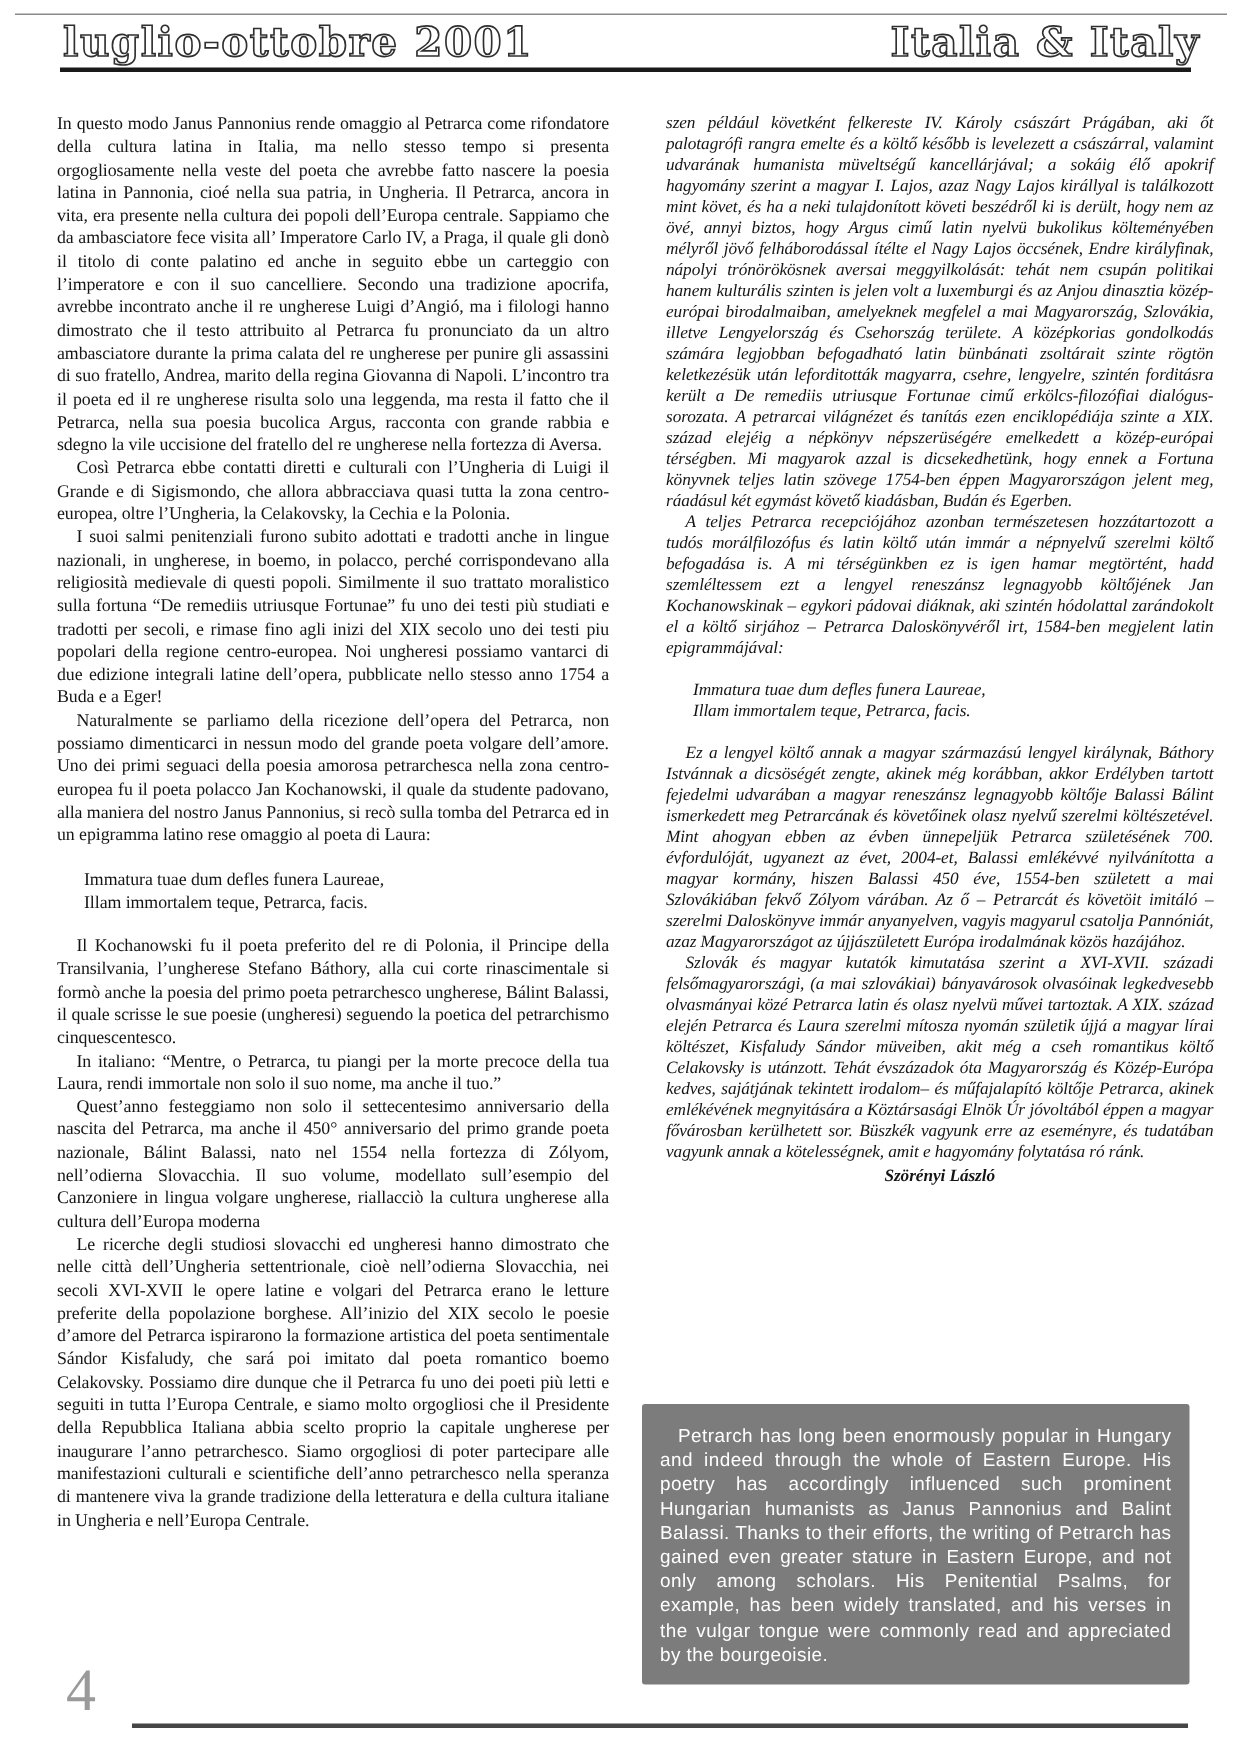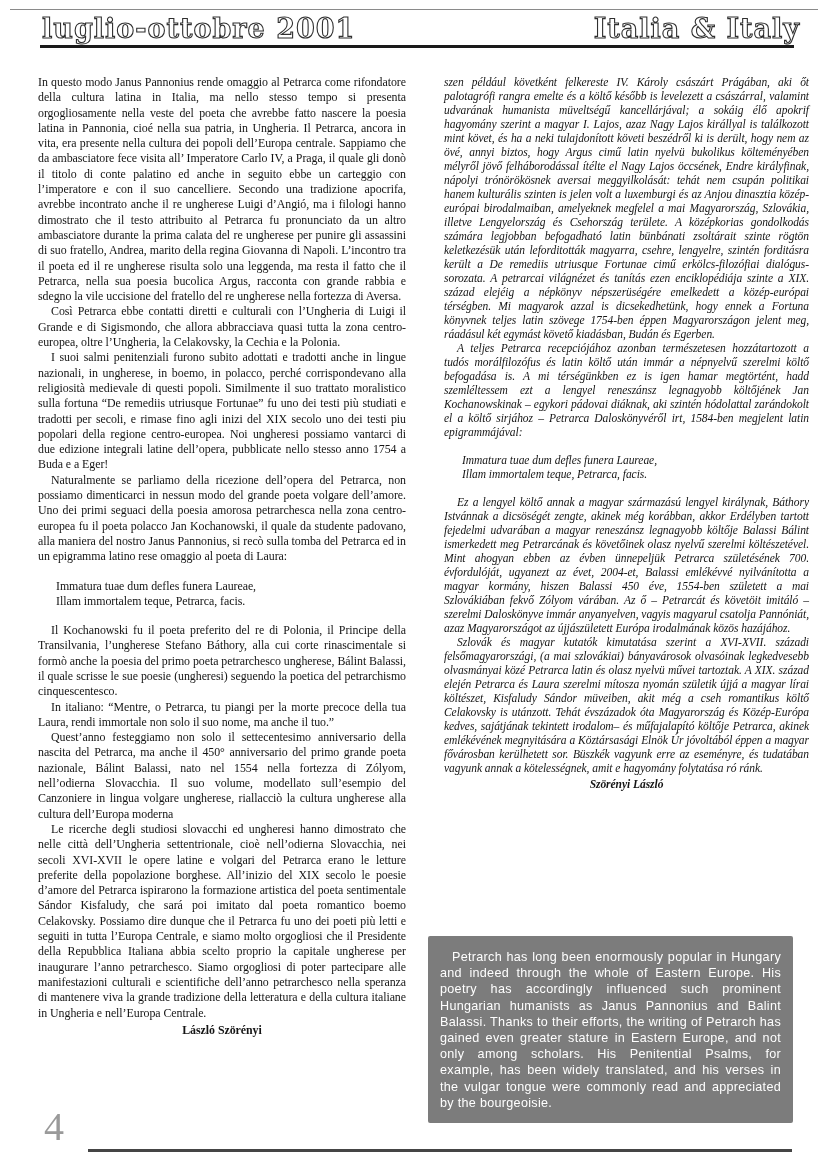--- a/index.html
+++ b/index.html
@@ -93,21 +93,20 @@
     <p class="para">I suoi salmi penitenziali furono subito adottati e tradotti anche in lingue nazionali, in ungherese, in boemo, in polacco, perché corrispondevano alla religiosità medievale di questi popoli. Similmente il suo trattato moralistico sulla fortuna “De remediis utriusque Fortunae” fu uno dei testi più studiati e tradotti per secoli, e rimase fino agli inizi del XIX secolo uno dei testi piu popolari della regione centro-europea. Noi ungheresi possiamo vantarci di due edizione integrali latine dell’opera, pubblicate nello stesso anno 1754 a Buda e a Eger!</p>
     <p class="para">Naturalmente se parliamo della ricezione dell’opera del Petrarca, non possiamo dimenticarci in nessun modo del grande poeta volgare dell’amore. Uno dei primi seguaci della poesia amorosa petrarchesca nella zona centro-europea fu il poeta polacco Jan Kochanowski, il quale da studente padovano, alla maniera del nostro Janus Pannonius, si recò sulla tomba del Petrarca ed in un epigramma latino rese omaggio al poeta di Laura:</p>
     <div class="poem">
       <div class="poem-line">Immatura tuae dum defles funera Laureae,</div>
       <div class="poem-line">Illam immortalem teque, Petrarca, facis.</div>
     </div>
     <p class="para gap">Il Kochanowski fu il poeta preferito del re di Polonia, il Principe della Transilvania, l’ungherese Stefano Báthory, alla cui corte rinascimentale si formò anche la poesia del primo poeta petrarchesco ungherese, Bálint Balassi, il quale scrisse le sue poesie (ungheresi) seguendo la poetica del petrarchismo cinquescentesco.</p>
     <p class="para">In italiano: “Mentre, o Petrarca, tu piangi per la morte precoce della tua Laura, rendi immortale non solo il suo nome, ma anche il tuo.”</p>
     <p class="para">Quest’anno festeggiamo non solo il settecentesimo anniversario della nascita del Petrarca, ma anche il 450° anniversario del primo grande poeta nazionale, Bálint Balassi, nato nel 1554 nella fortezza di Zólyom, nell’odierna Slovacchia. Il suo volume, modellato sull’esempio del Canzoniere in lingua volgare ungherese, riallacciò la cultura ungherese alla cultura dell’Europa moderna</p>
     <p class="para">Le ricerche degli studiosi slovacchi ed ungheresi hanno dimostrato che nelle città dell’Ungheria settentrionale, cioè nell’odierna Slovacchia, nei secoli XVI-XVII le opere latine e volgari del Petrarca erano le letture preferite della popolazione borghese. All’inizio del XIX secolo le poesie d’amore del Petrarca ispirarono la formazione artistica del poeta sentimentale Sándor Kisfaludy, che sará poi imitato dal poeta romantico boemo Celakovsky. Possiamo dire dunque che il Petrarca fu uno dei poeti più letti e seguiti in tutta l’Europa Centrale, e siamo molto orgogliosi che il Presidente della Repubblica Italiana abbia scelto proprio la capitale ungherese per inaugurare l’anno petrarchesco. Siamo orgogliosi di poter partecipare alle manifestazioni culturali e scientifiche dell’anno petrarchesco nella speranza di mantenere viva la grande tradizione della letteratura e della cultura italiane in Ungheria e nell’Europa Centrale.</p>
-    <p class="sig">László Szörényi</p>
   </div>
 
 <div class="column" id="col-right">
     <p class="para noindent">szen például követként felkereste IV. Károly császárt Prágában, aki őt palotagrófi rangra emelte és a költő később is levelezett a császárral, valamint udvarának humanista müveltségű kancellárjával; a sokáig élő apokrif hagyomány szerint a magyar I. Lajos, azaz Nagy Lajos királlyal is találkozott mint követ, és ha a neki tulajdonított követi beszédről ki is derült, hogy nem az övé, annyi biztos, hogy Argus cimű latin nyelvü bukolikus költeményében mélyről jövő felháborodással ítélte el Nagy Lajos öccsének, Endre királyfinak, nápolyi trónörökösnek aversai meggyilkolását: tehát nem csupán politikai hanem kulturális szinten is jelen volt a luxemburgi és az Anjou dinasztia közép-európai birodalmaiban, amelyeknek megfelel a mai Magyarország, Szlovákia, illetve Lengyelország és Csehország területe. A középkorias gondolkodás számára legjobban befogadható latin bünbánati zsoltárait szinte rögtön keletkezésük után leforditották magyarra, csehre, lengyelre, szintén forditásra került a De remediis utriusque Fortunae cimű erkölcs-filozófiai dialógus-sorozata. A petrarcai világnézet és tanítás ezen enciklopédiája szinte a XIX. század elejéig a népkönyv népszerüségére emelkedett a közép-európai térségben. Mi magyarok azzal is dicsekedhetünk, hogy ennek a Fortuna könyvnek teljes latin szövege 1754-ben éppen Magyarországon jelent meg, ráadásul két egymást követő kiadásban, Budán és Egerben.</p>
     <p class="para">A teljes Petrarca recepciójához azonban természetesen hozzátartozott a tudós morálfilozófus és latin költő után immár a népnyelvű szerelmi költő befogadása is. A mi térségünkben ez is igen hamar megtörtént, hadd szemléltessem ezt a lengyel reneszánsz legnagyobb költőjének Jan Kochanowskinak – egykori pádovai diáknak, aki szintén hódolattal zarándokolt el a költő sirjához – Petrarca Daloskönyvéről irt, 1584-ben megjelent latin epigrammájával:</p>
     <div class="poem">
       <div class="poem-line">Immatura tuae dum defles funera Laureae,</div>
       <div class="poem-line">Illam immortalem teque, Petrarca, facis.</div>
     </div>
     <p class="para gap">Ez a lengyel költő annak a magyar származású lengyel királynak, Báthory Istvánnak a dicsöségét zengte, akinek még korábban, akkor Erdélyben tartott fejedelmi udvarában a magyar reneszánsz legnagyobb költője Balassi Bálint ismerkedett meg Petrarcának és követőinek olasz nyelvű szerelmi költészetével. Mint ahogyan ebben az évben ünnepeljük Petrarca születésének 700. évfordulóját, ugyanezt az évet, 2004-et, Balassi emlékévvé nyilvánította a magyar kormány, hiszen Balassi 450 éve, 1554-ben született a mai Szlovákiában fekvő Zólyom várában. Az ő – Petrarcát és követöit imitáló – szerelmi Daloskönyve immár anyanyelven, vagyis magyarul csatolja Pannóniát, azaz Magyarországot az újjászületett Európa irodalmának közös hazájához.</p>

